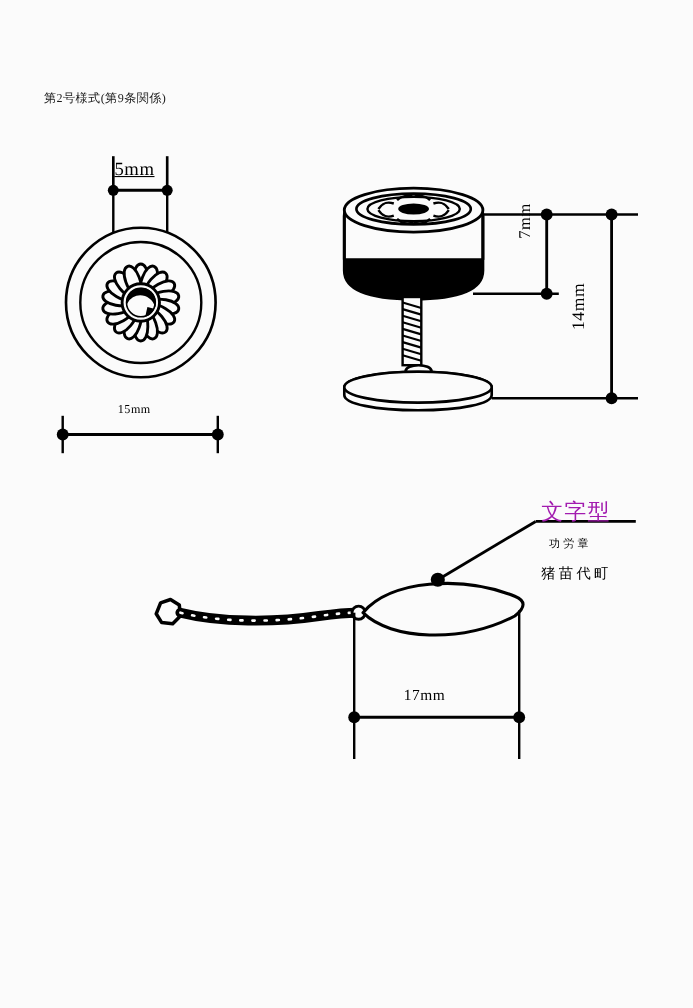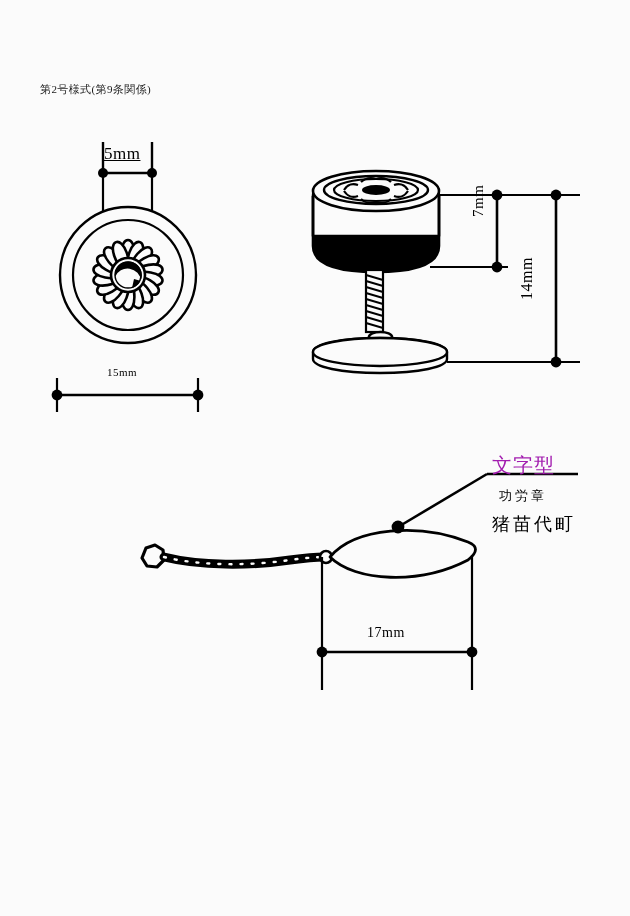--- a/index.html
+++ b/index.html
@@ -4,21 +4,21 @@
 <style>
   html,body{margin:0;padding:0;}
   body{
     width:630px;height:916px;
     background:#fbfbfb;
     font-family:"Liberation Serif","DejaVu Serif",serif;
     color:#111;
     overflow:hidden;
     position:relative;
   }
-  .page{position:relative;width:572px;height:916px;padding-left:29px;}
+  .page{position:relative;width:572px;height:916px;}
 
   .form-no{
     position:absolute;left:40px;top:82px;
     font-size:11px;letter-spacing:.4px;color:#1a1a1a;
     white-space:nowrap;
   }
 
   .svg-layer{position:absolute;left:0;top:0;width:630px;height:916px;}
 
   .dim-label{
@@ -33,25 +33,25 @@
         transform:rotate(-90deg);transform-origin:left top;}
   .d-14mm{left:518px;top:300px;font-size:16px;letter-spacing:.5px;
         transform:rotate(-90deg);transform-origin:left top;}
 
   .anno{position:absolute;}
   .anno-title{
     left:492px;top:452px;font-size:20px;letter-spacing:1px;color:#a21caf;
     font-family:Liberation Mono, monospace;
   }
   .anno-l1{
-    left:499px;top:487px;font-size:13px;letter-spacing:3px;color:#000;
+    left:499px;top:487px;font-size:10px;letter-spacing:3px;color:#000;
     font-family:"DejaVu Sans","Liberation Sans",sans-serif;
   }
   .anno-l2{
-    left:492px;top:512px;font-size:18px;letter-spacing:3px;color:#000;
+    left:492px;top:512px;font-size:13px;letter-spacing:3px;color:#000;
     font-family:"DejaVu Sans","Liberation Sans",sans-serif;
   }
 </style>
 </head>
 <body>
 
 <div class="page">
 
   <div class="form-no">第2号様式(第9条関係)</div>
 

